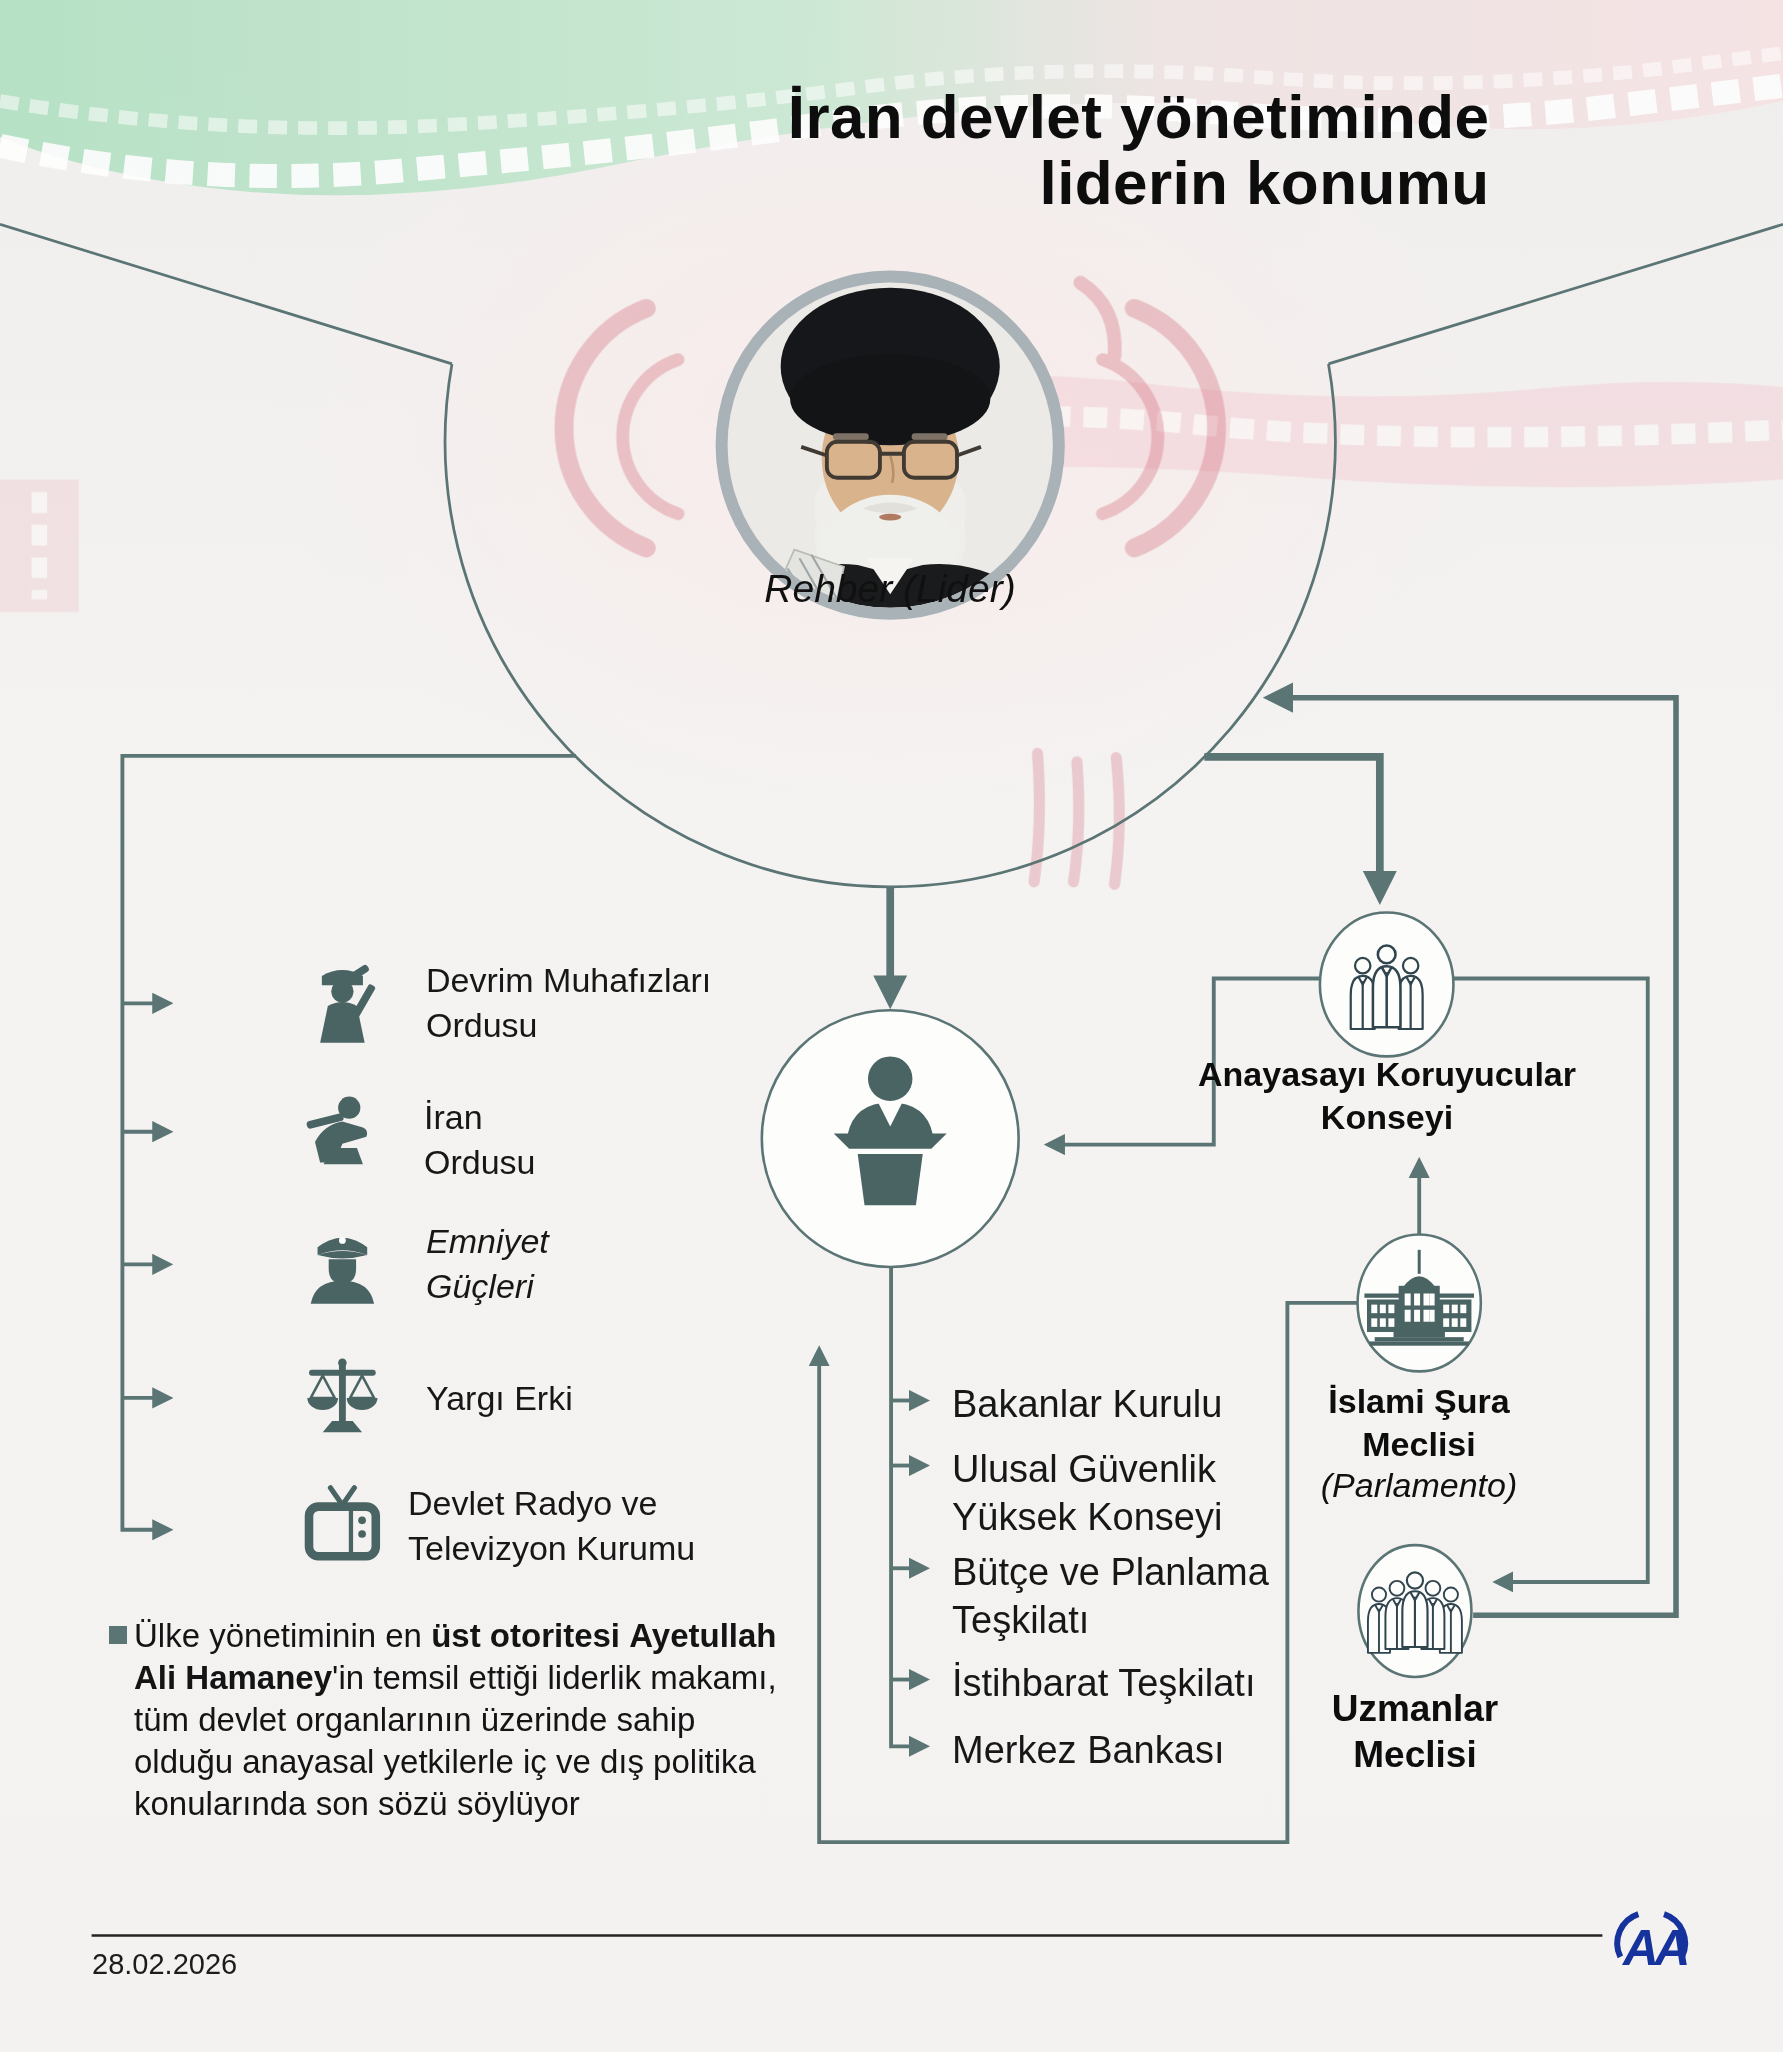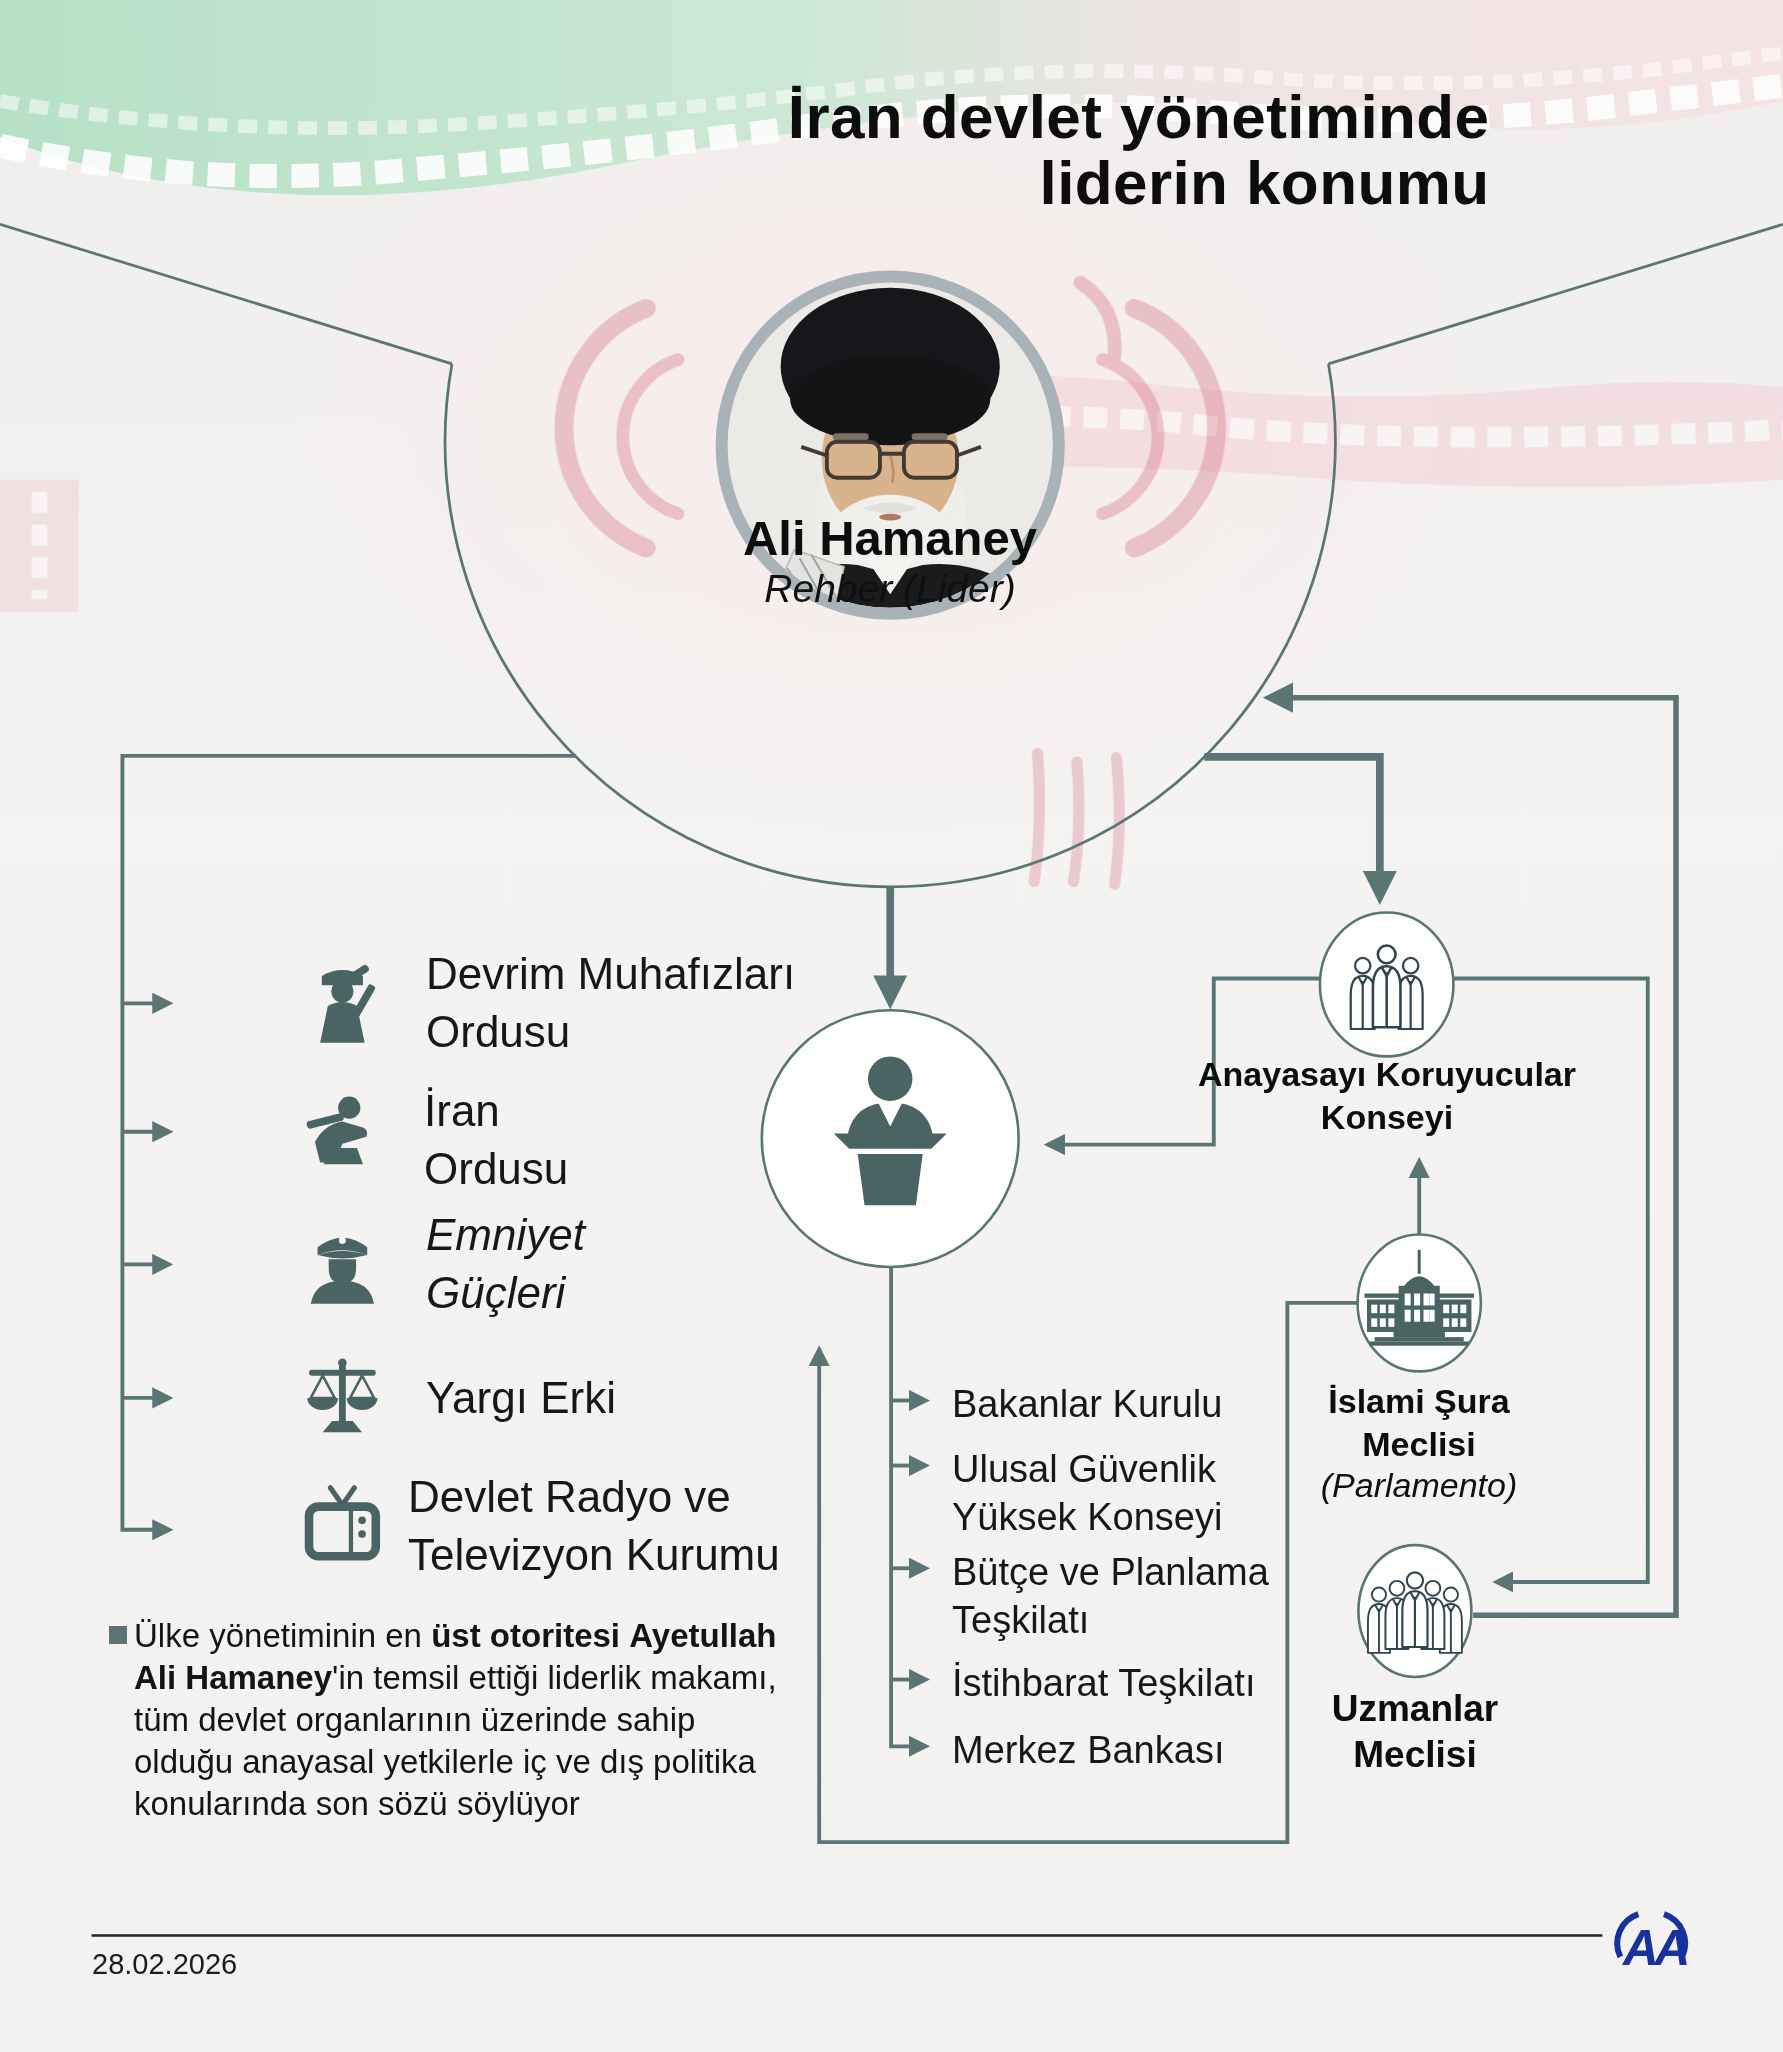--- a/index.html
+++ b/index.html
@@ -11,21 +11,21 @@
       linear-gradient(180deg,#f0eeed 0%,#f4f3f2 40%,#f3f2f1 100%);
   }
   .layer{position:absolute;left:0;top:0;width:1783px;height:2052px;}
   .abs{position:absolute;}
   .pre{white-space:pre-line;}
   .ctr{transform:translateX(-50%);text-align:center;}
   .vctr{transform:translateY(-50%);}
   .title{font-size:62px;font-weight:bold;line-height:1.07;letter-spacing:0.4px;color:#0d0d0d;text-align:right;}
   .leader-name{font-size:49px;font-weight:bold;color:#0d0d0d;}
   .leader-role{font-size:39px;font-style:italic;color:#101010;}
-  .item-label{font-size:44px;line-height:1.32;color:#171717;}
+  .item-label{font-size:34px;line-height:1.32;color:#171717;}
   .sub-label{font-size:38px;line-height:1.27;color:#171717;}
   .president-label{font-size:45px;font-weight:bold;color:#0d0d0d;}
   .right-label{font-size:34px;font-weight:bold;line-height:1.25;color:#0d0d0d;}
   .right-sublabel{font-size:34px;font-style:italic;font-weight:normal;color:#101010;}
   .experts-label{font-size:37px;font-weight:bold;line-height:1.24;color:#0d0d0d;}
   .note{font-size:33px;line-height:1.27;color:#141414;width:644px;}
   .note b{font-weight:bold;}
   .bullet{width:18px;height:18px;background:#5b7474;}
   .date{font-size:29px;color:#1c1c1c;}
 </style>
@@ -253,21 +253,20 @@
     <g>
       <path d="M1914 2236 A36 36 0 0 0 1893 2286" fill="none" stroke="#16339d" stroke-width="7"></path>
       <path d="M1944 2236 A36 36 0 0 1 1965 2286" fill="none" stroke="#16339d" stroke-width="7"></path>
       <text x="1896" y="2296" font-family="Liberation Sans, sans-serif" font-size="58" font-weight="bold" font-style="italic" fill="#16339d" letter-spacing="-5">AA</text>
     </g>
   </svg>
 
   <div class="abs ctr title pre" style="left:890px;top:84px;width:1199px;">İran devlet yönetiminde
 liderin konumu</div>
 
-  <div class="abs ctr leader-name" style="left:890px;top:510px;">Ali Hamaney</div>
   <div class="abs ctr leader-role" style="left:890px;top:567px;">Rehber (Lider)</div>
 
   <div class="abs vctr item-label pre" style="left:426px;top:1003px;">Devrim Muhafızları
 Ordusu</div>
   <div class="abs vctr item-label pre" style="left:424px;top:1132px;margin-top:8px;">İran
 Ordusu</div>
   <div class="abs vctr item-label pre" style="left:426px;top:1264px;font-style:italic;">Emniyet
 Güçleri</div>
   <div class="abs vctr item-label pre" style="left:426px;top:1398px;">Yargı Erki</div>
   <div class="abs vctr item-label pre" style="left:408px;top:1526px;">Devlet Radyo ve

